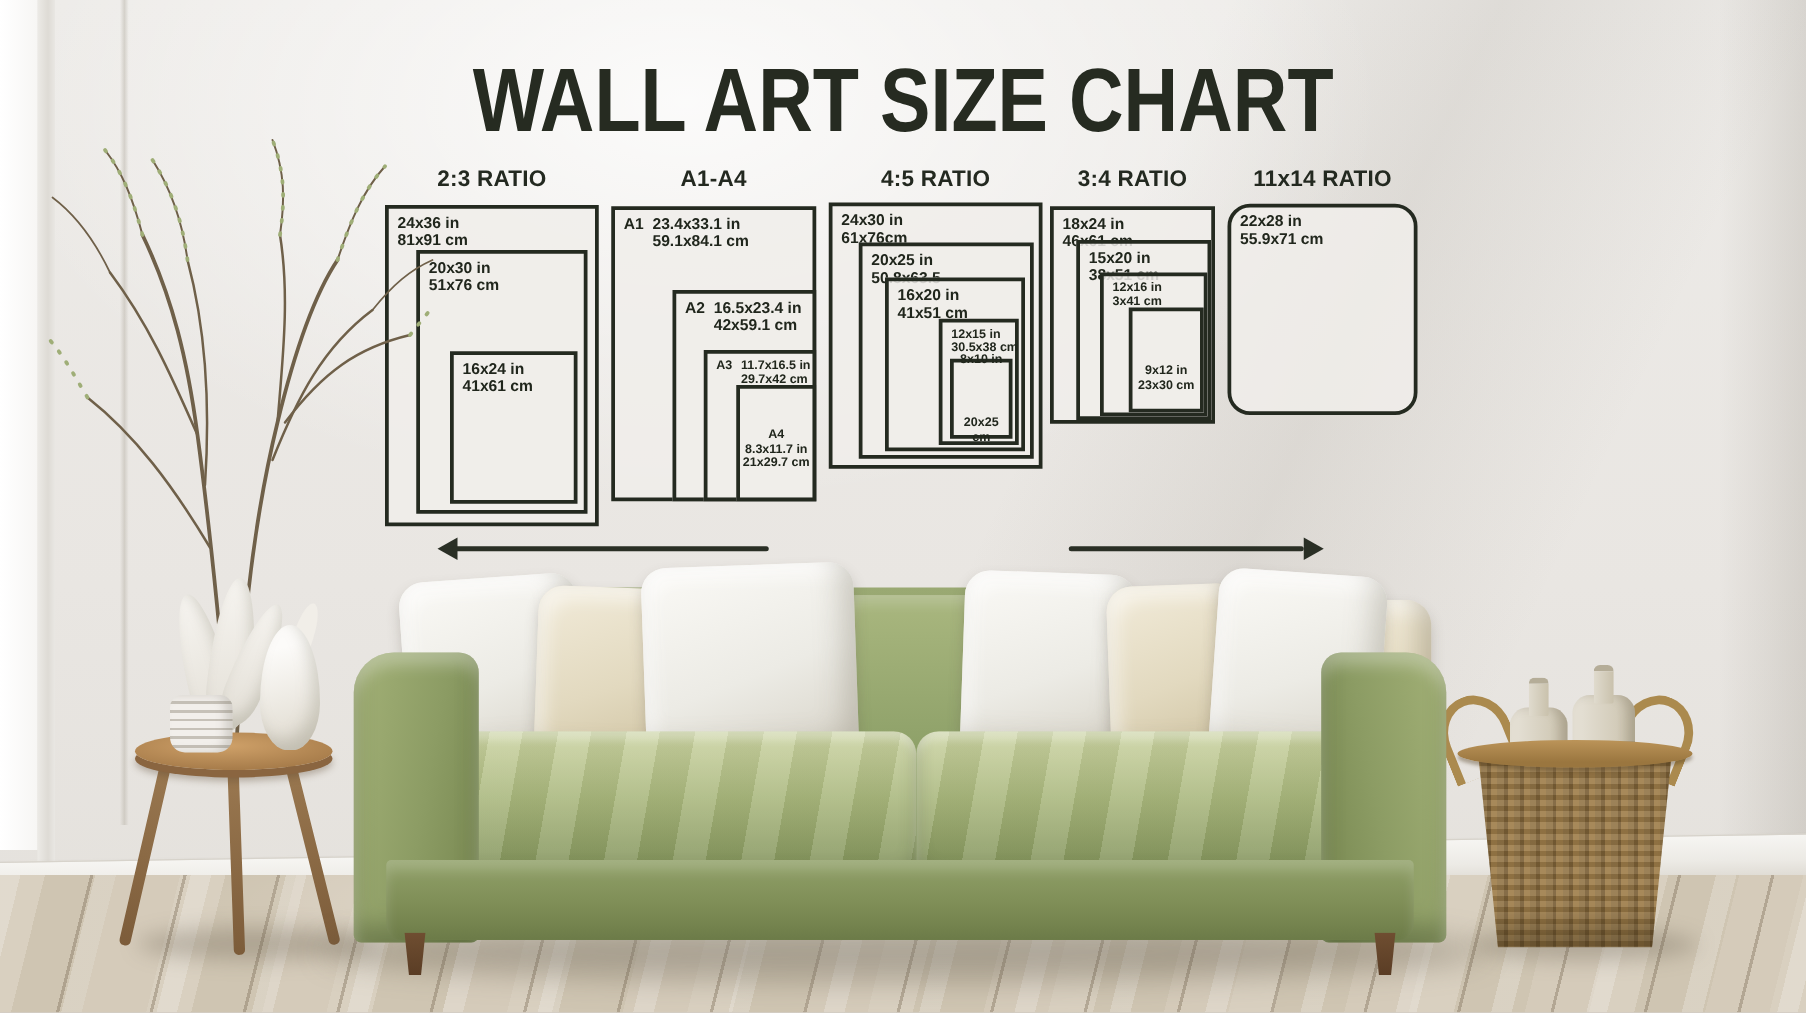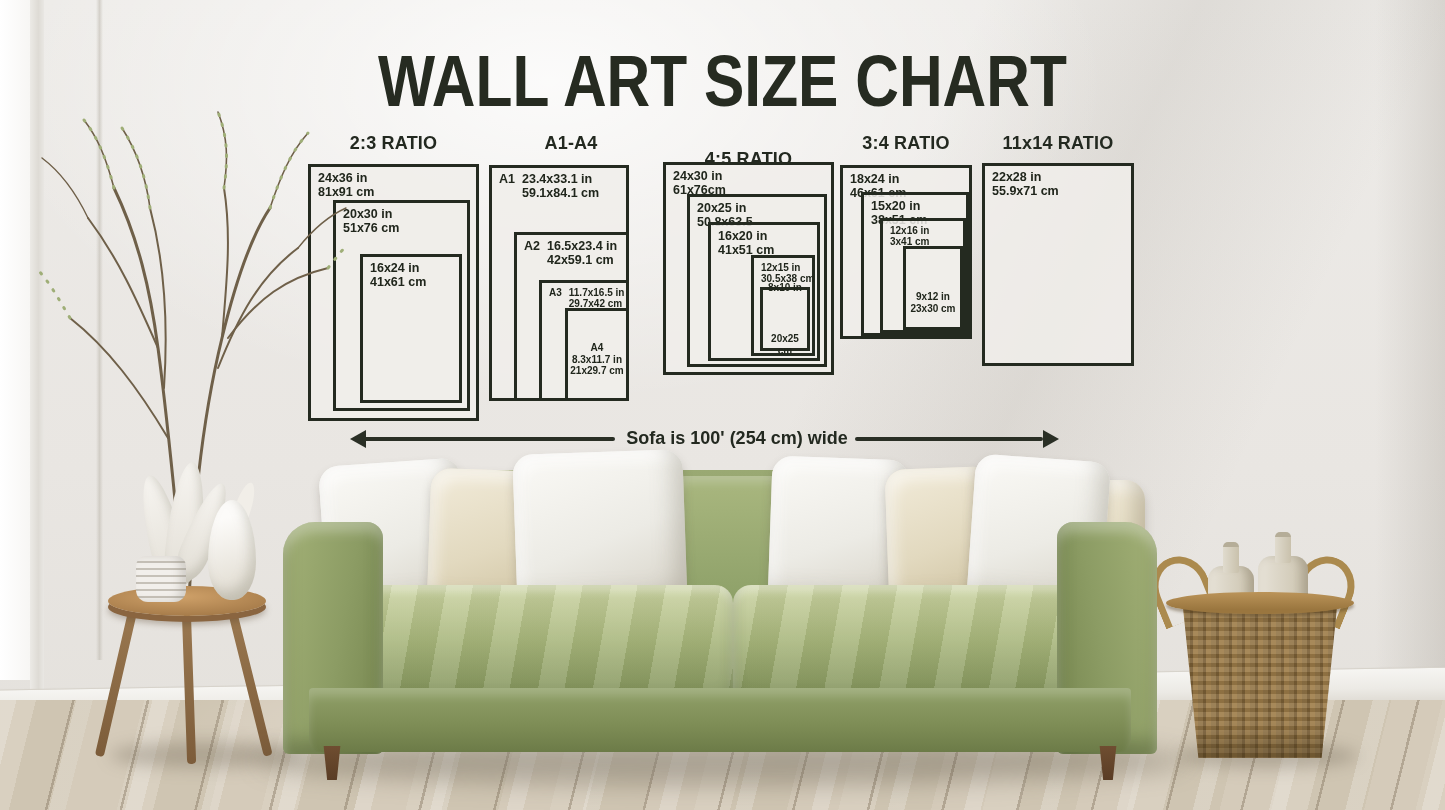--- a/index.html
+++ b/index.html
@@ -116,44 +116,44 @@
   <div class="corner-shade"></div>
   <div class="baseboard"></div>
   <div class="floor"></div>
   <div class="floor-sheen"></div>
 
   <div class="chart">
     <div class="title">WALL ART SIZE CHART</div>
 
     <div class="ghead" style="left:308px;top:133px;width:171px;">2:3 RATIO</div>
     <div class="ghead" style="left:489px;top:133px;width:164px;">A1-A4</div>
-    <div class="ghead" style="left:663px;top:149px;width:171px;">4:5 RATIO</div>
+    <div class="ghead" style="left:663px;top:133px;width:171px;">4:5 RATIO</div>
     <div class="ghead" style="left:840px;top:133px;width:132px;">3:4 RATIO</div>
     <div class="ghead" style="left:982px;top:133px;width:152px;">11x14 RATIO</div>
 
     <div class="box" style="left:308px;top:164px;width:171px;height:257px;">
       <div class="lbl">
           <span>24x36 in</span>
           <span>81x91 cm</span>
         </div>
       <div class="box" style="right:6px;bottom:7px;width:137px;height:211px;">
         <div class="lbl">
             <span>20x30 in</span>
             <span>51x76 cm</span>
           </div>
-        <div class="box" style="right:5px;bottom:5px;width:102px;height:149px;padding-left:12px;">
+        <div class="box" style="right:5px;bottom:5px;width:102px;height:122px;padding-left:12px;">
           <div class="lbl">
               <span>16x24 in</span>
               <span>41x61 cm</span>
             </div>
         </div>
       </div>
     </div>
 
-    <div class="box" style="left:489px;top:165px;width:140px;height:236px;">
+    <div class="box" style="left:489px;top:165px;width:164px;height:236px;">
       <div class="lbl row">
           <b class="pfx">A1</b>
           <span>
             <span>23.4x33.1 in</span>
             <span>59.1x84.1 cm</span>
           </span>
         </div>
       <div class="box" style="right:-3px;bottom:-3px;width:115px;height:169px;">
         <div class="lbl row">
             <b class="pfx">A2</b>
@@ -230,30 +230,29 @@
           <div class="box" style="right:0px;bottom:0px;width:60px;height:84px;">
             <div class="lbl low fs11">
                 <span>9x12 in</span>
                 <span>23x30 cm</span>
               </div>
           </div>
         </div>
       </div>
     </div>
 
-    <div class="box" style="left:982px;top:163px;width:152px;height:203px;">
+    <div class="box" style="left:982px;top:163px;width:152px;height:169px;border-radius:18px;">
       <div class="lbl">
           <span>22x28 in</span>
           <span>55.9x71 cm</span>
         </div>
     </div>
 
     <div class="arrowhead ah-left" style="left:350px;top:430px;"></div>
     <div class="note-line" style="left:362px;top:437px;width:253px;"></div>
-    <div class="note-text" style="left:615px;top:428px;width:244px;">Sofa is 100' (254 cm) wide</div>
     <div class="note-line" style="left:855px;top:437px;width:188px;"></div>
     <div class="arrowhead ah-right" style="left:1043px;top:430px;"></div>
   </div>
 
   <svg class="plant" width="330" height="520" viewBox="0 0 330 520">
     <g fill="none" stroke="#6f6049" stroke-linecap="round">
       <path d="M168 520 C160 430 152 340 140 250 C132 190 120 140 96 90" stroke-width="3"></path>
       <path d="M170 520 C175 420 182 330 204 240 C216 190 232 140 252 110" stroke-width="3"></path>
       <path d="M150 340 C120 290 90 250 52 220" stroke-width="2"></path>
       <path d="M140 250 C118 200 100 160 70 120" stroke-width="2"></path>

